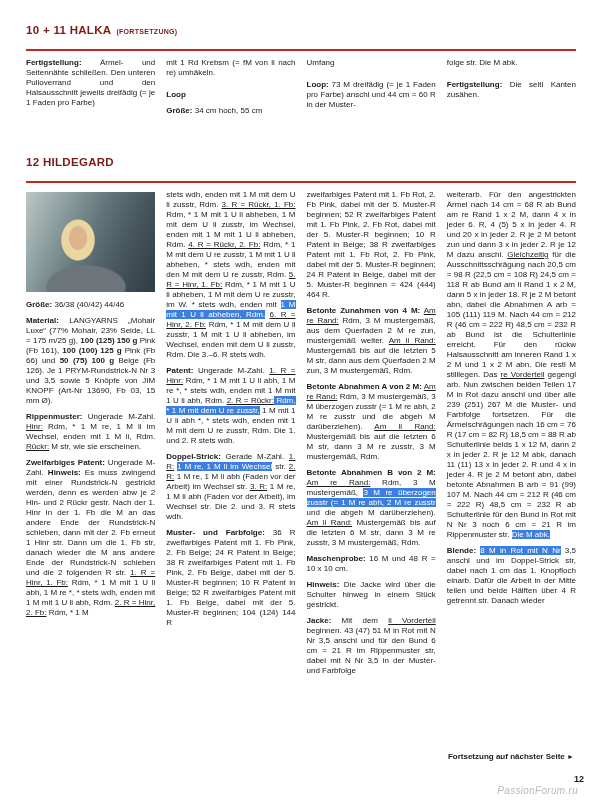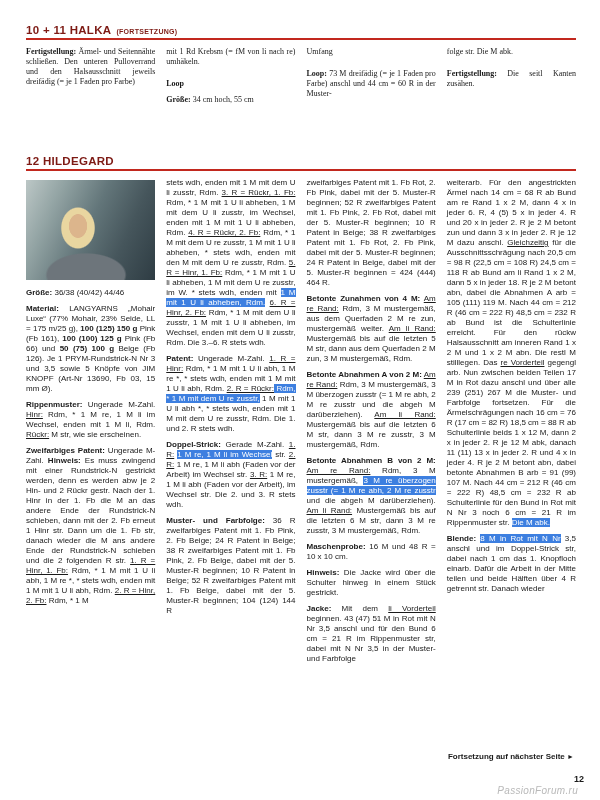--- a/index.html
+++ b/index.html
@@ -10,27 +10,27 @@
     background:#ffffff;
     padding:24px 24px 0 26px;
     overflow:hidden;
     font-family:"Liberation Sans", sans-serif;
     color:#1a1a1a;
     box-shadow:0 0 4px rgba(0,0,0,.3);
   }
   .sec-header{
     display:flex;align-items:baseline;gap:5px;
     border-bottom:2px solid #c2281e;
-    padding-bottom:2px;margin-bottom:7px;
+    padding-bottom:13px;margin-bottom:7px;
   }
-  .sec-header.h2{margin-top:26px;}
+  .sec-header.h2{margin-top:16px;}
   .sec-title{font-weight:bold;font-size:11.5px;color:#7d1a14;letter-spacing:.3px;}
   .sec-sub{font-size:7px;font-weight:bold;color:#7d1a14;letter-spacing:.3px;}
   .cols{display:flex;gap:11px;}
-  .cols1{min-height:82px;font-family:Liberation Serif, serif;}
+  .cols1{min-height:82px;}
   .cols2{height:598px;overflow:hidden;margin-top:2px;}
   .col{flex:1 1 0;min-width:0;}
   .para{
     margin:0 0 6px;
     font-size:8px;line-height:10px;
     text-align:justify;
   }
   .para.gap{margin-top:12px;}
   .b{font-weight:bold;}
   .u{text-decoration:underline;}

